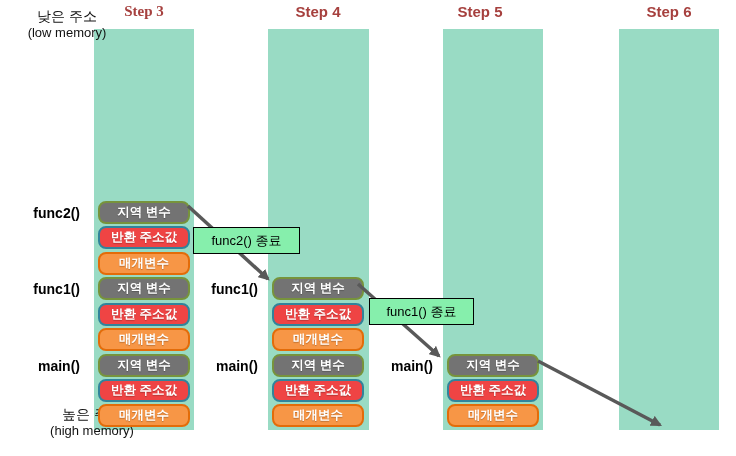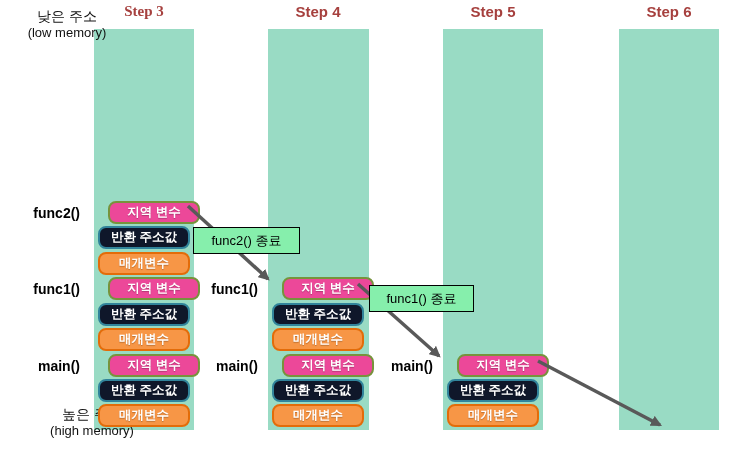--- a/index.html
+++ b/index.html
@@ -18,22 +18,22 @@
   .fn{
     position:absolute;width:62px;z-index:2;color:#000;
     font-weight:bold;font-size:14px;text-align:right;white-space:nowrap;
   }
   .box{
     position:absolute;width:92px;height:23px;box-sizing:border-box;z-index:3;
     border:2px solid;border-radius:8px;color:#fff;font-weight:bold;font-size:12.5px;
     display:flex;align-items:center;justify-content:center;
     text-shadow:0 1px 1px rgba(0,0,0,0.25);white-space:nowrap;
   }
-  .box.g{background:#ec4899;border-color:#77933c;margin-left:10px;}
-  .box.b{background:#0f172a;border-color:#31849b;}
+  .box.g{background:#737373;border-color:#77933c;}
+  .box.b{background:#ef4444;border-color:#31849b;}
   .box.o{background:#f79646;border-color:#e36c09;}
   svg.arrows{position:absolute;left:0;top:0;z-index:4;pointer-events:none;}
   .callout{
     position:absolute;z-index:5;background:#86efac;border:1px solid #000;
     font-size:13px;color:#000;display:flex;align-items:center;justify-content:center;
     white-space:nowrap;
   }
 </style>
 </head>
 <body>
@@ -44,21 +44,21 @@
     <span class="ko">낮은 주소</span>
     <span class="en">(low memory)</span>
   </div>
   <div class="mem" style="left:0px;top:405px;width:96px;margin-left:44px;">
     <span class="ko">높은 주소</span>
     <span class="en">(high memory)</span>
   </div>
 
   <div class="step" style="left:74px;font-family:Liberation Serif, serif;">Step 3</div>
   <div class="step" style="left:248px;">Step 4</div>
-  <div class="step" style="left:423px;">Step 5</div>
+  <div class="step" style="left:410px;">Step 5</div>
   <div class="step" style="left:599px;">Step 6</div>
 
   <div class="col" style="left:94px;"></div>
   <div class="col" style="left:268px;width:101px;"></div>
   <div class="col" style="left:443px;"></div>
   <div class="col" style="left:619px;"></div>
 
   <div class="fn" style="left:18px;top:205px;">func2()</div>
   <div class="fn" style="left:18px;top:281px;">func1()</div>
   <div class="fn" style="left:18px;top:358px;">main()</div>
@@ -92,15 +92,15 @@
       <marker id="ah" viewBox="0 0 10 10" refX="8" refY="5" markerWidth="3.2" markerHeight="3.2" orient="auto" markerUnits="strokeWidth">
         <path d="M0,0 L10,5 L0,10 Z" fill="#595959"></path>
       </marker>
     </defs>
     <line x1="188" y1="206" x2="268" y2="279" stroke="#595959" stroke-width="3.5" marker-end="url(#ah)"></line>
     <line x1="358" y1="284" x2="439" y2="356" stroke="#595959" stroke-width="3.5" marker-end="url(#ah)"></line>
     <line x1="538" y1="361" x2="660" y2="425" stroke="#595959" stroke-width="3.5" marker-end="url(#ah)"></line>
   </svg>
 
   <div class="callout" style="left:193px;top:227px;width:105px;height:25px;">func2() 종료</div>
-  <div class="callout" style="left:369px;top:285px;width:103px;height:25px;">func1() 종료</div>
+  <div class="callout" style="left:369px;top:298px;width:103px;height:25px;">func1() 종료</div>
 
 </div>
 
 </body></html>

